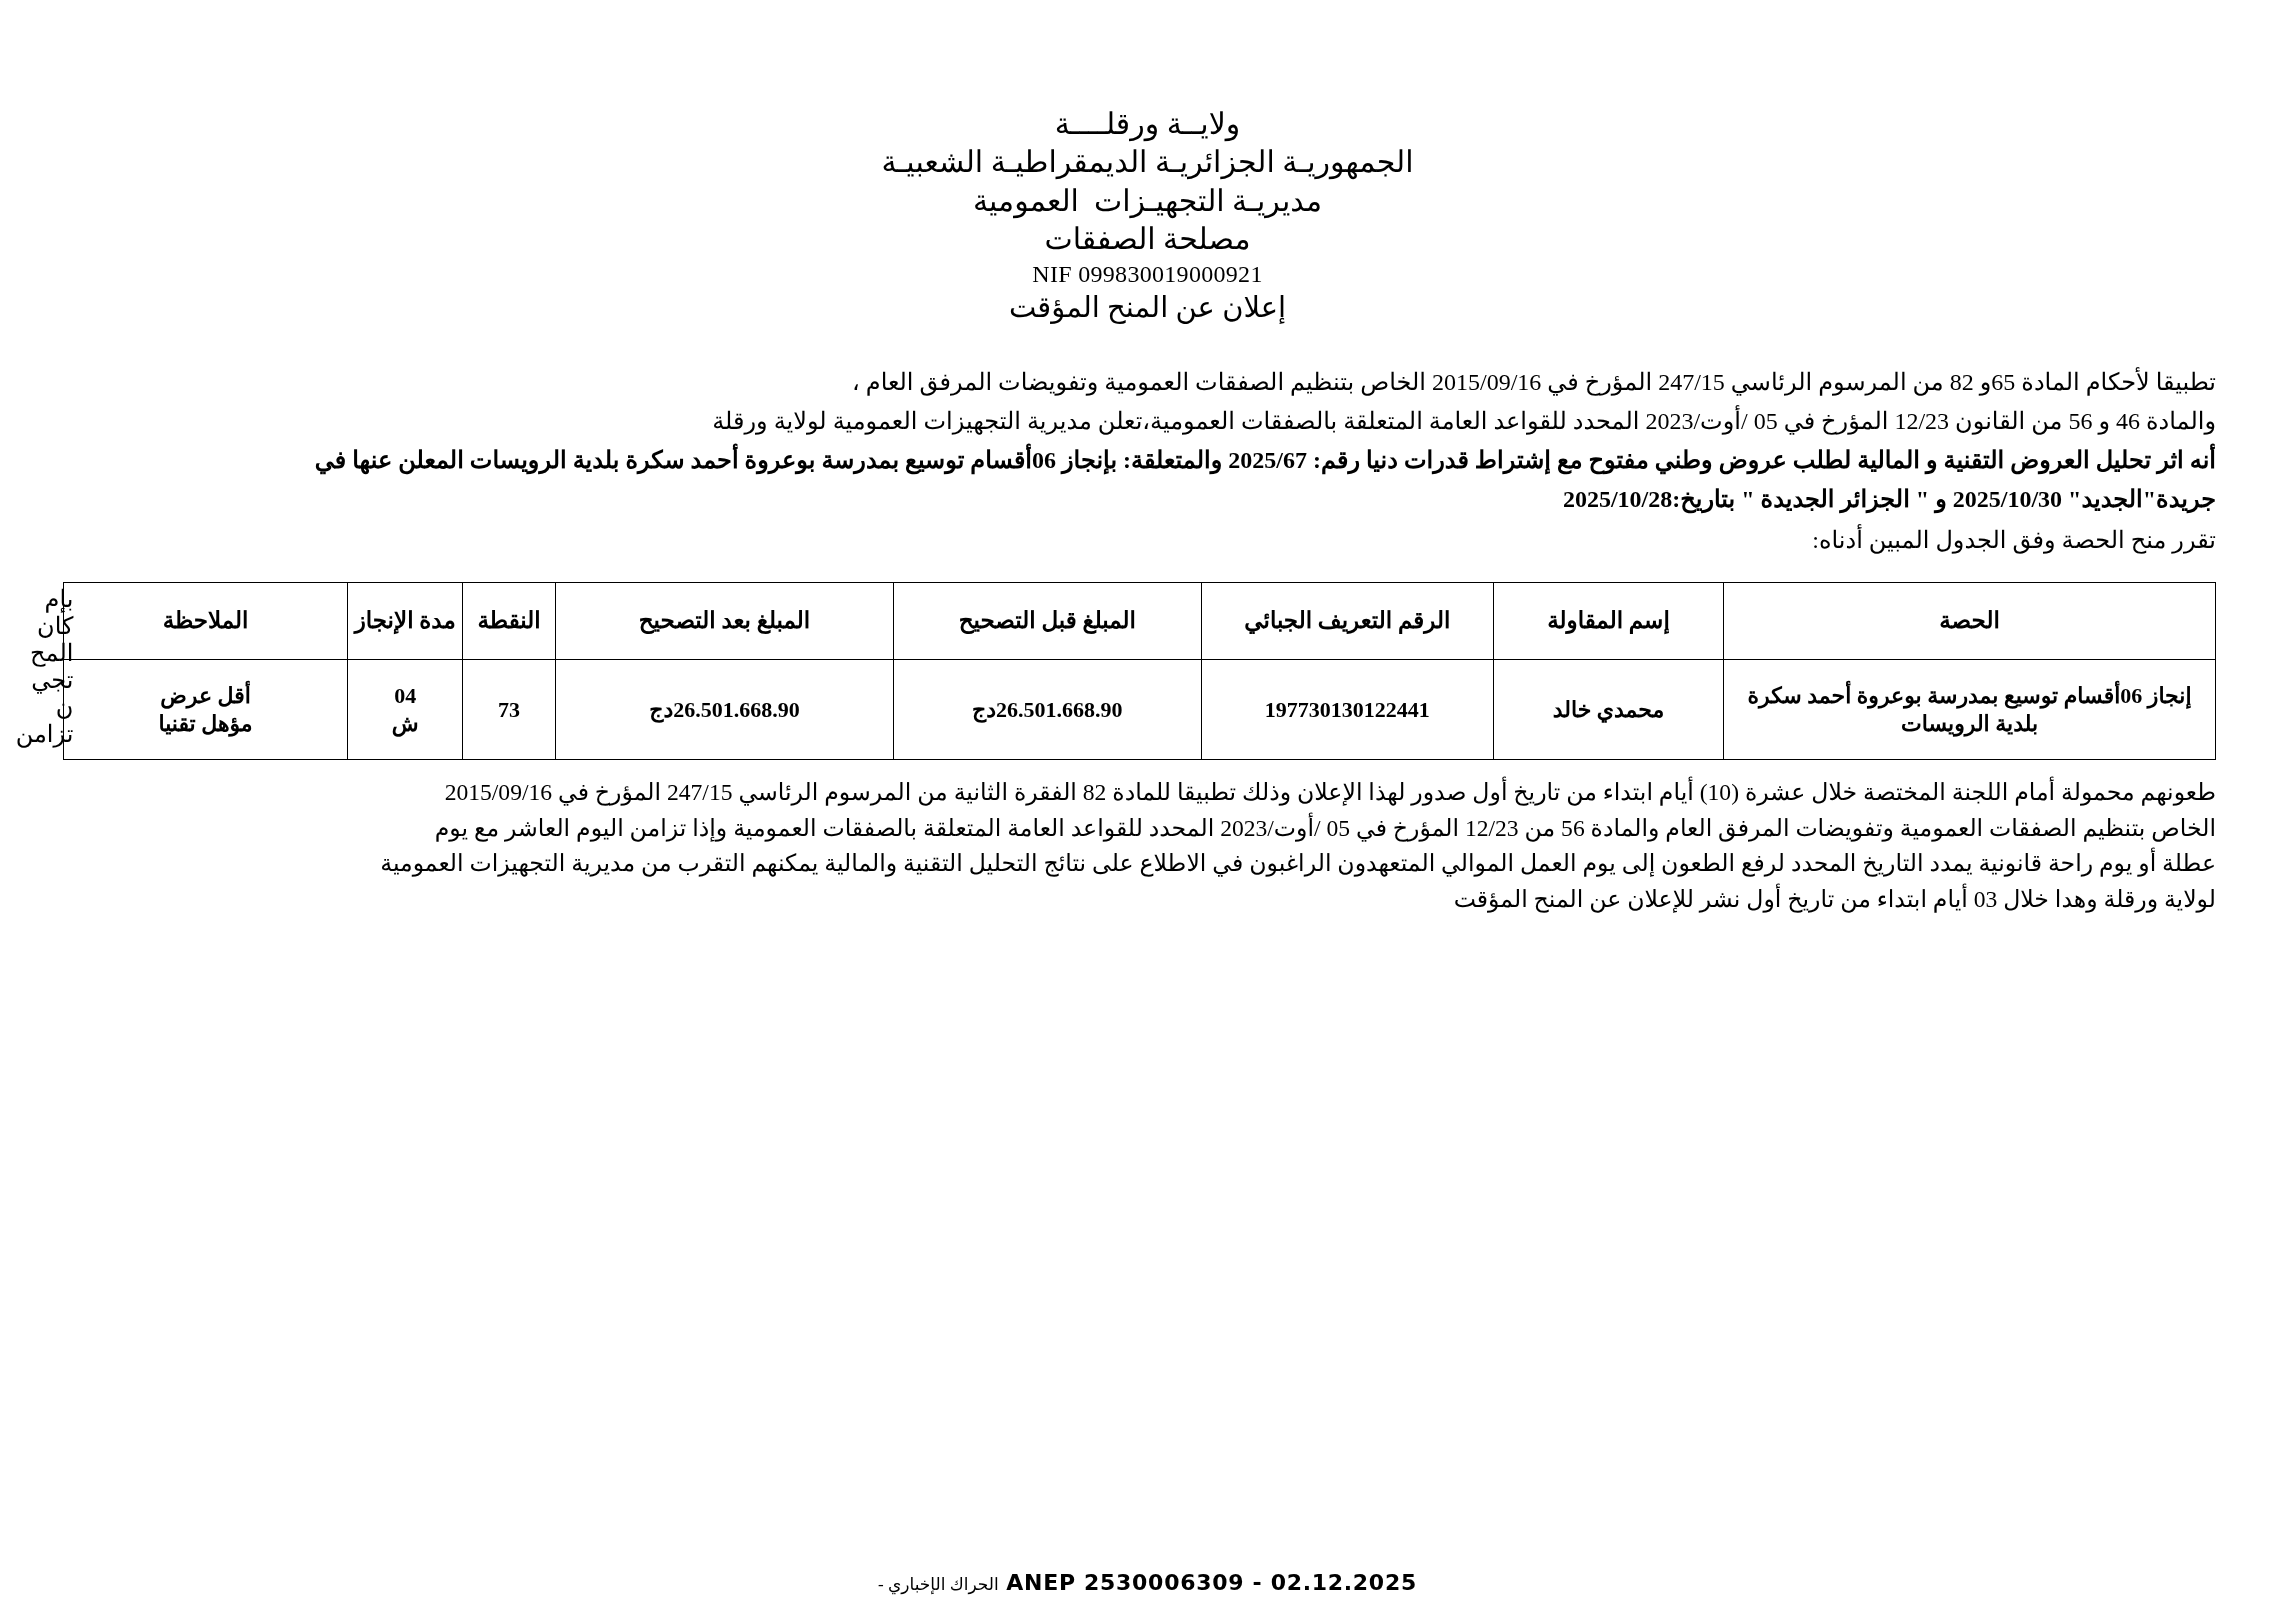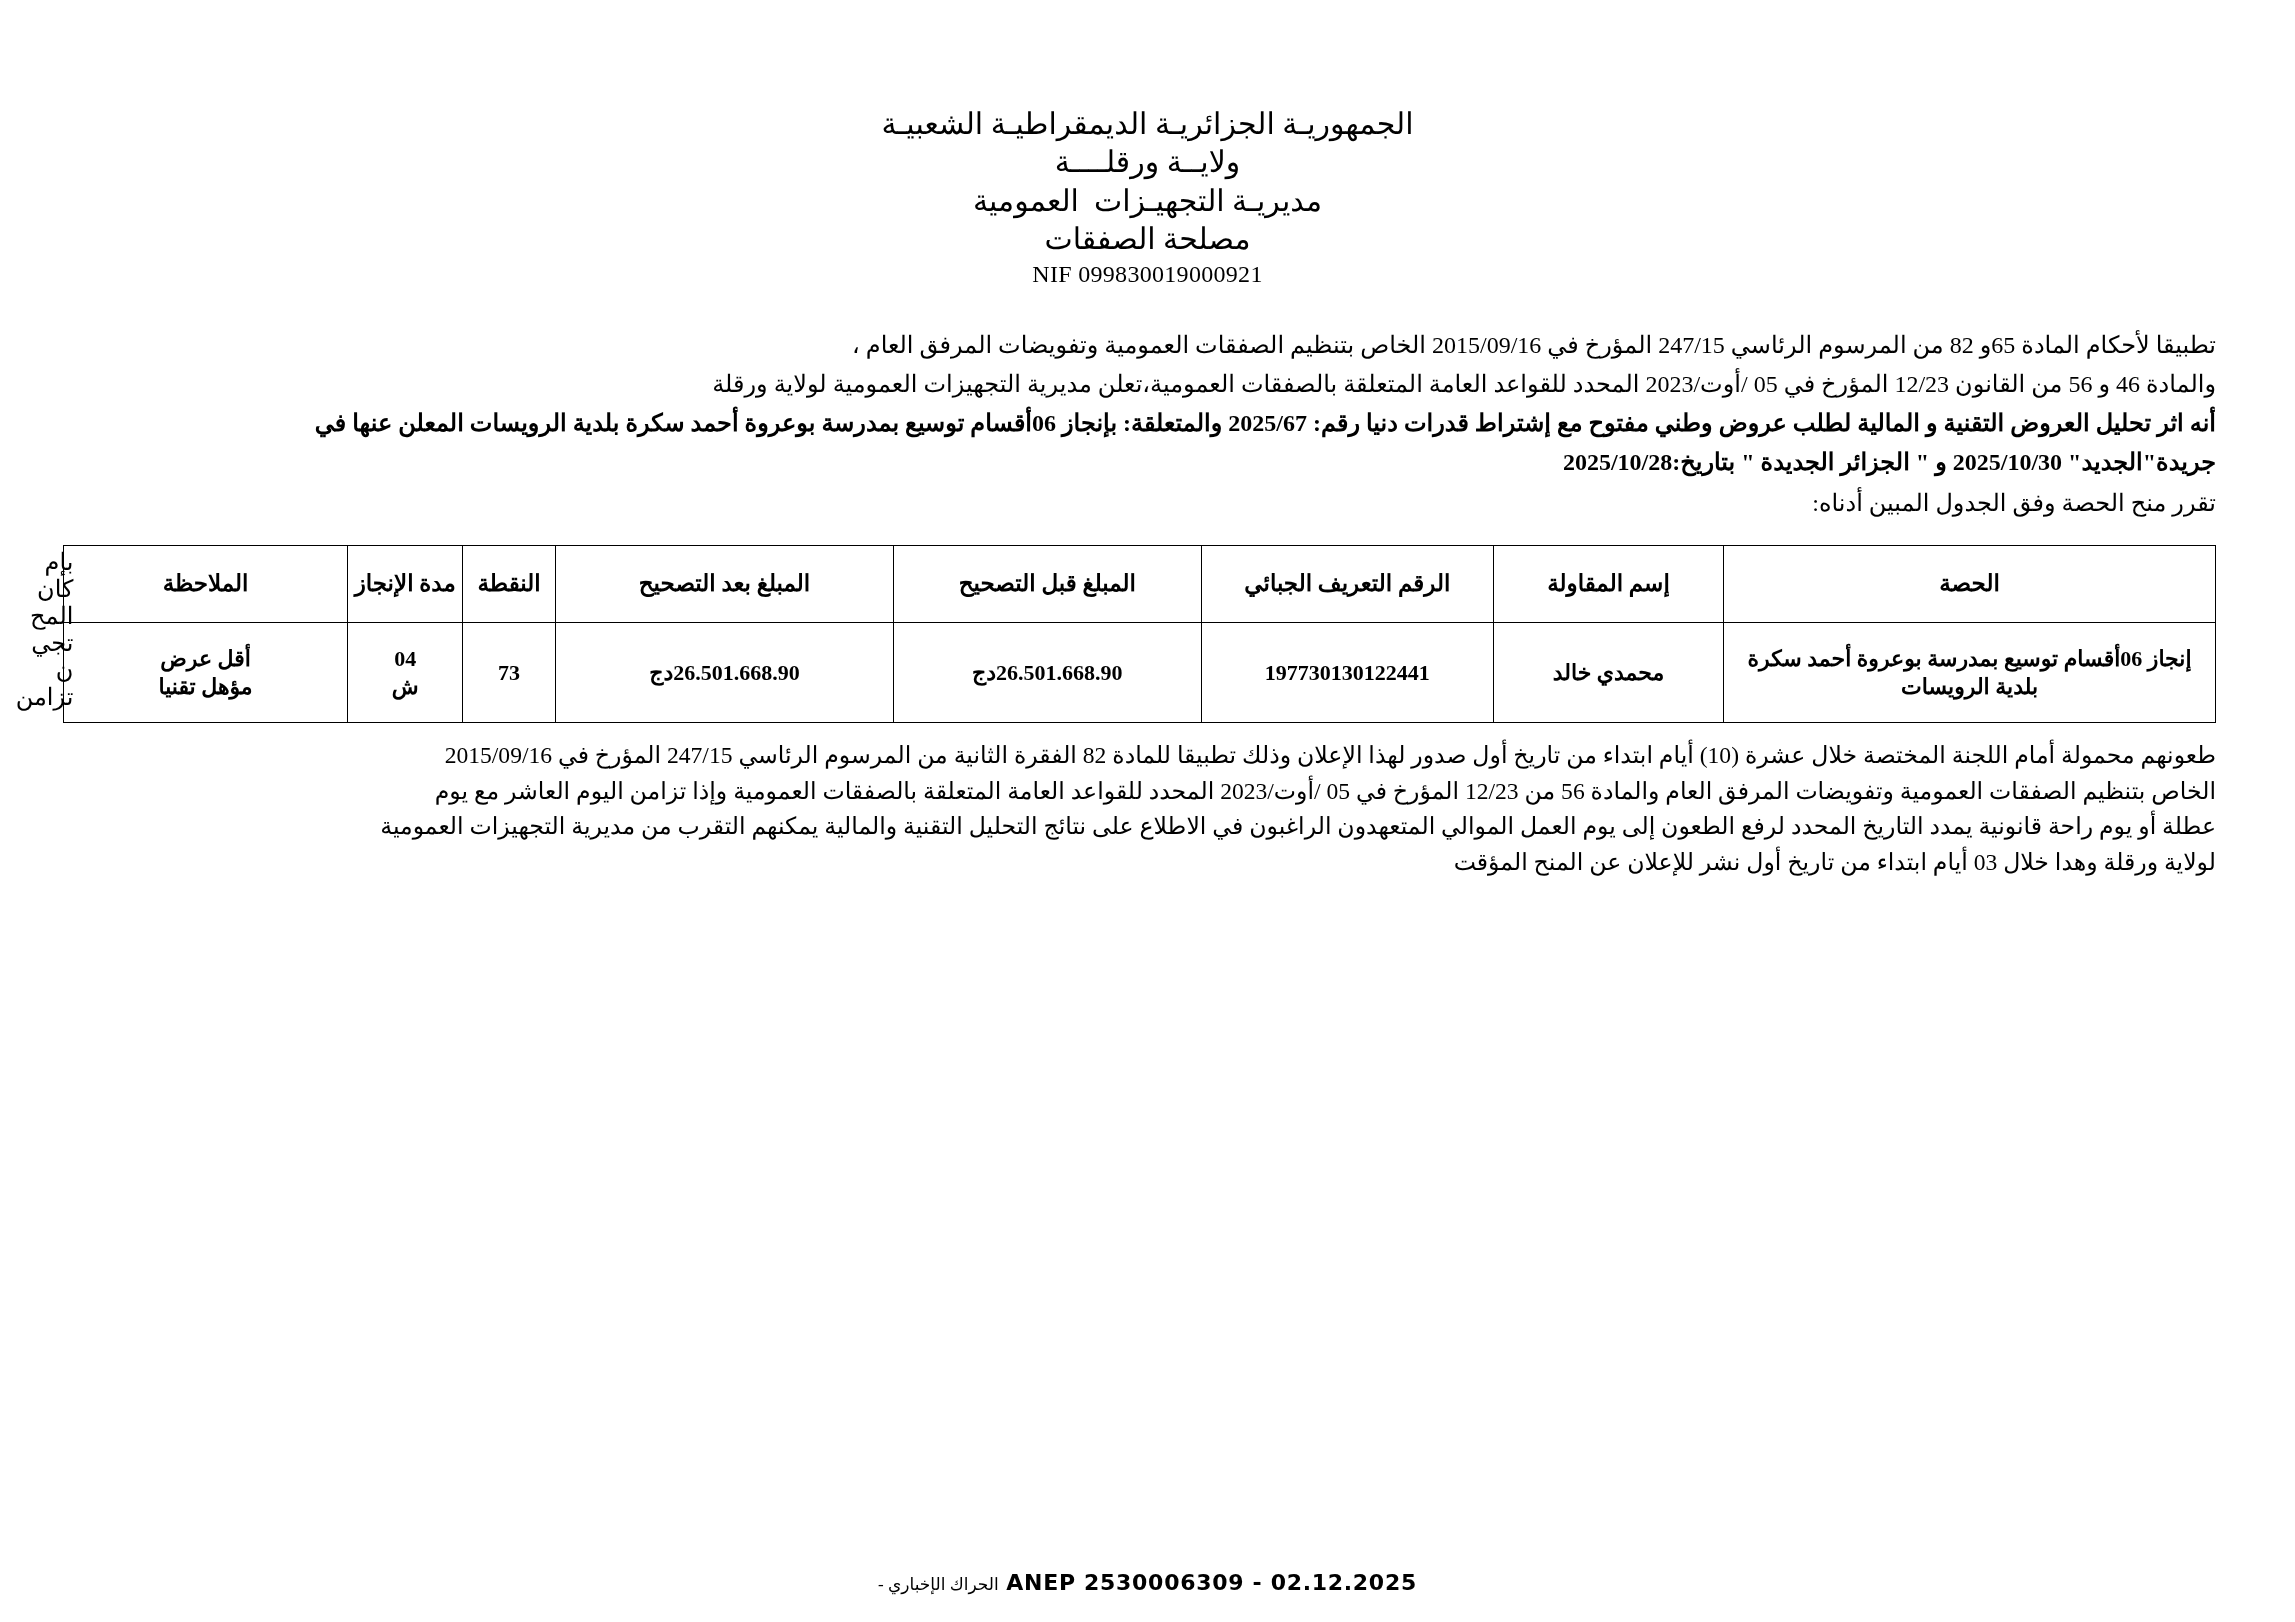--- a/index.html
+++ b/index.html
@@ -163,25 +163,26 @@
     direction: rtl;
     unicode-bidi: embed;
   }
 </style>
 </head>
 <body>
 
 <div class="page">
 
   <div class="header">
+    <div class="hline">ولايــة ورقلــــة</div>
     <div class="hline">الجمهوريـة الجزائريـة الديمقراطيـة الشعبيـة</div>
-    <div class="hline">ولايــة ورقلــــة</div>
     <div class="hline">مديريـة التجهيـزات  العمومية</div>
     <div class="hline">مصلحة الصفقات</div>
     <div class="hline nif">NIF 099830019000921</div>
+    <div class="hline subtitle">إعلان عن المنح المؤقت</div>
   </div>
 
   <div class="intro">
     <span class="ln l1">تطبيقا لأحكام المادة 65و 82 من المرسوم الرئاسي 247/15 المؤرخ في 2015/09/16 الخاص بتنظيم الصفقات العمومية  وتفويضات المرفق العام  ،</span>
     <span class="ln l2">والمادة 46 و 56 من القانون 12/23 المؤرخ في 05 /أوت/2023 المحدد للقواعد العامة المتعلقة بالصفقات العمومية،تعلن مديرية التجهيزات العمومية لولاية ورقلة</span>
     <span class="ln l3">أنه اثر تحليل العروض التقنية و المالية  لطلب عروض وطني مفتوح مع إشتراط قدرات دنيا رقم: 2025/67 والمتعلقة: بإنجاز 06أقسام توسيع بمدرسة بوعروة أحمد سكرة بلدية الرويسات  المعلن عنها في</span>
     <span class="ln l4">جريدة"الجديد" 2025/10/30 و " الجزائر الجديدة  "  بتاريخ:2025/10/28</span>
     <span class="ln l5">تقرر منح الحصة  وفق الجدول المبين أدناه:</span>
   </div>
 

